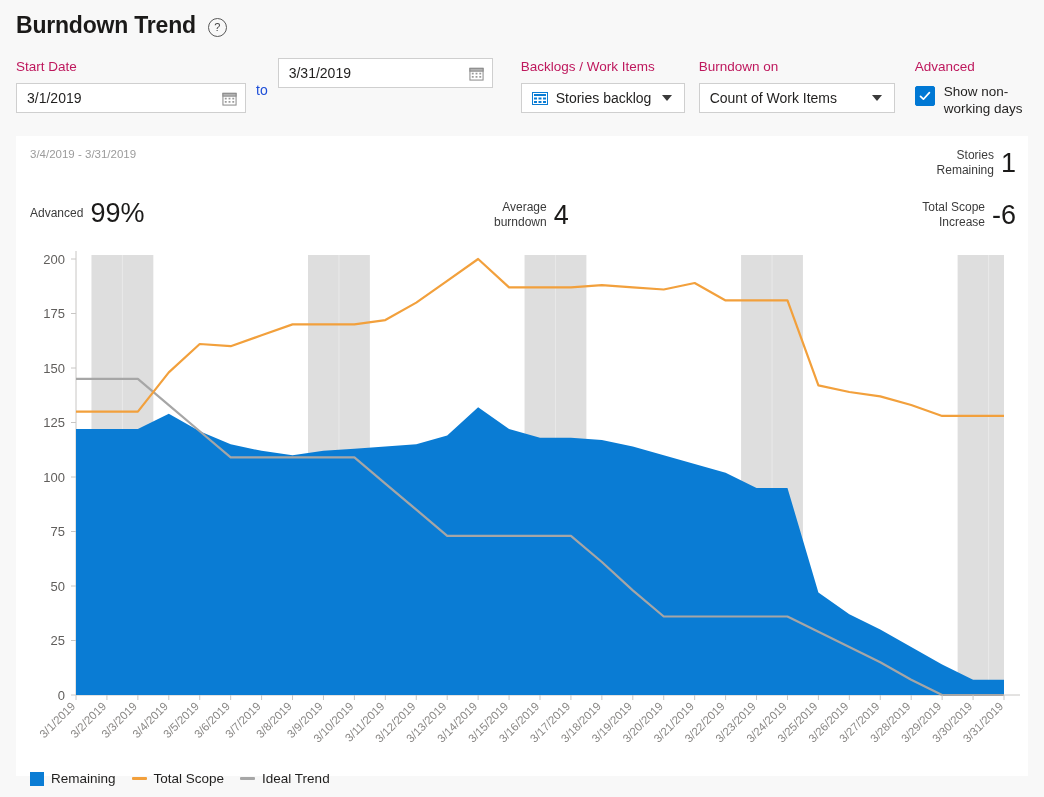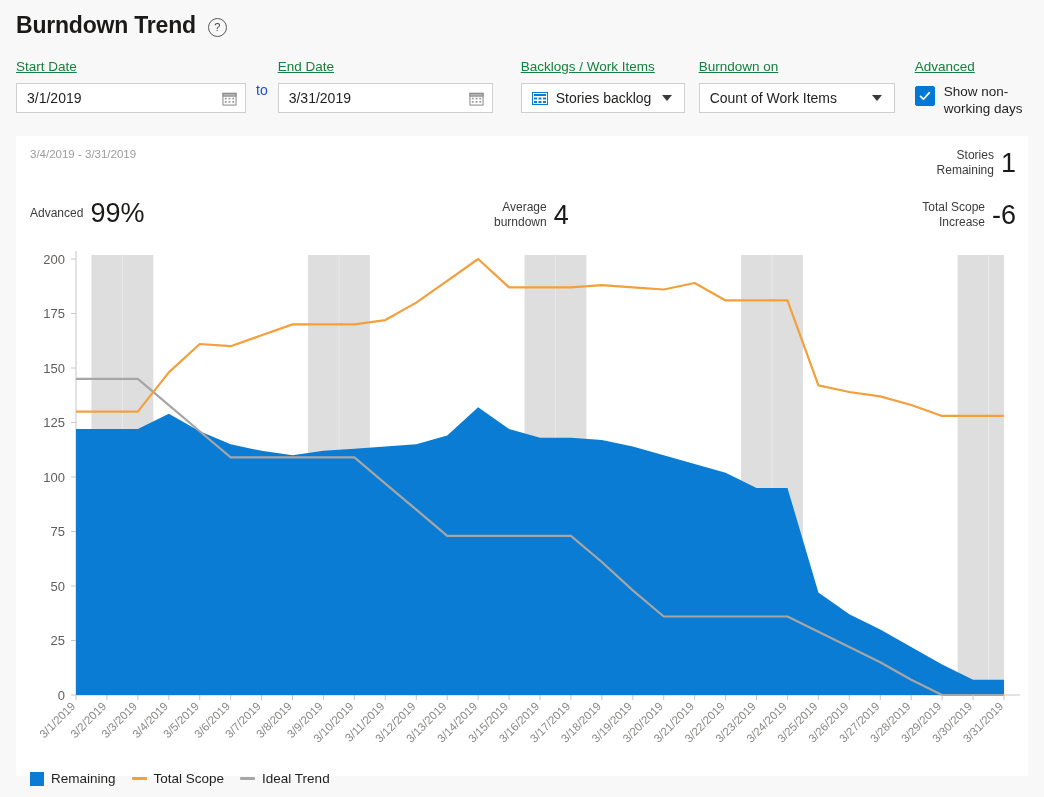--- a/index.html
+++ b/index.html
@@ -49,25 +49,24 @@
   
   #filter-bar {
     display: flex;
     align-items: flex-start;
     padding: 14px 0 0 16px;
     gap: 0;
   }
   .filter-group { display: flex; flex-direction: column; }
   .filter-label {
     font-size: 13.5px;
-    color: #15803d;
+    color: #be185d;
     margin-bottom: 8px;
     height: 17px;
     line-height: 17px;
-    text-decoration: underline;
   }
   .field {
     height: 30px;
     border: 1px solid #cfcfcf;
     background: #fff;
     display: flex;
     align-items: center;
     box-sizing: border-box;
     padding: 0 8px 0 10px;
     font-size: 14px;
@@ -229,21 +228,20 @@
         <rect x="3" y="10.7" width="2" height="1.8" fill="#777"></rect>
         <rect x="7" y="10.7" width="2" height="1.8" fill="#777"></rect>
         <rect x="11" y="10.7" width="2" height="1.8" fill="#777"></rect>
       </svg>
     </div>
   </div>
 
   <div class="to-text">to</div>
 
   <div class="filter-group">
-    <div class="filter-label">End Date</div>
     <div class="field" id="end-date-field">
       <span class="val">3/31/2019</span>
       <svg class="cal-icon" viewBox="0 0 16 16">
         <rect x="1" y="2.5" width="14" height="12.5" fill="none" stroke="#666" stroke-width="1.1"></rect>
         <rect x="1" y="2.5" width="14" height="3" fill="#9a9a9a" stroke="#666" stroke-width="1.1"></rect>
         <rect x="3" y="7.2" width="2" height="1.8" fill="#777"></rect>
         <rect x="7" y="7.2" width="2" height="1.8" fill="#777"></rect>
         <rect x="11" y="7.2" width="2" height="1.8" fill="#777"></rect>
         <rect x="3" y="10.7" width="2" height="1.8" fill="#777"></rect>
         <rect x="7" y="10.7" width="2" height="1.8" fill="#777"></rect>

